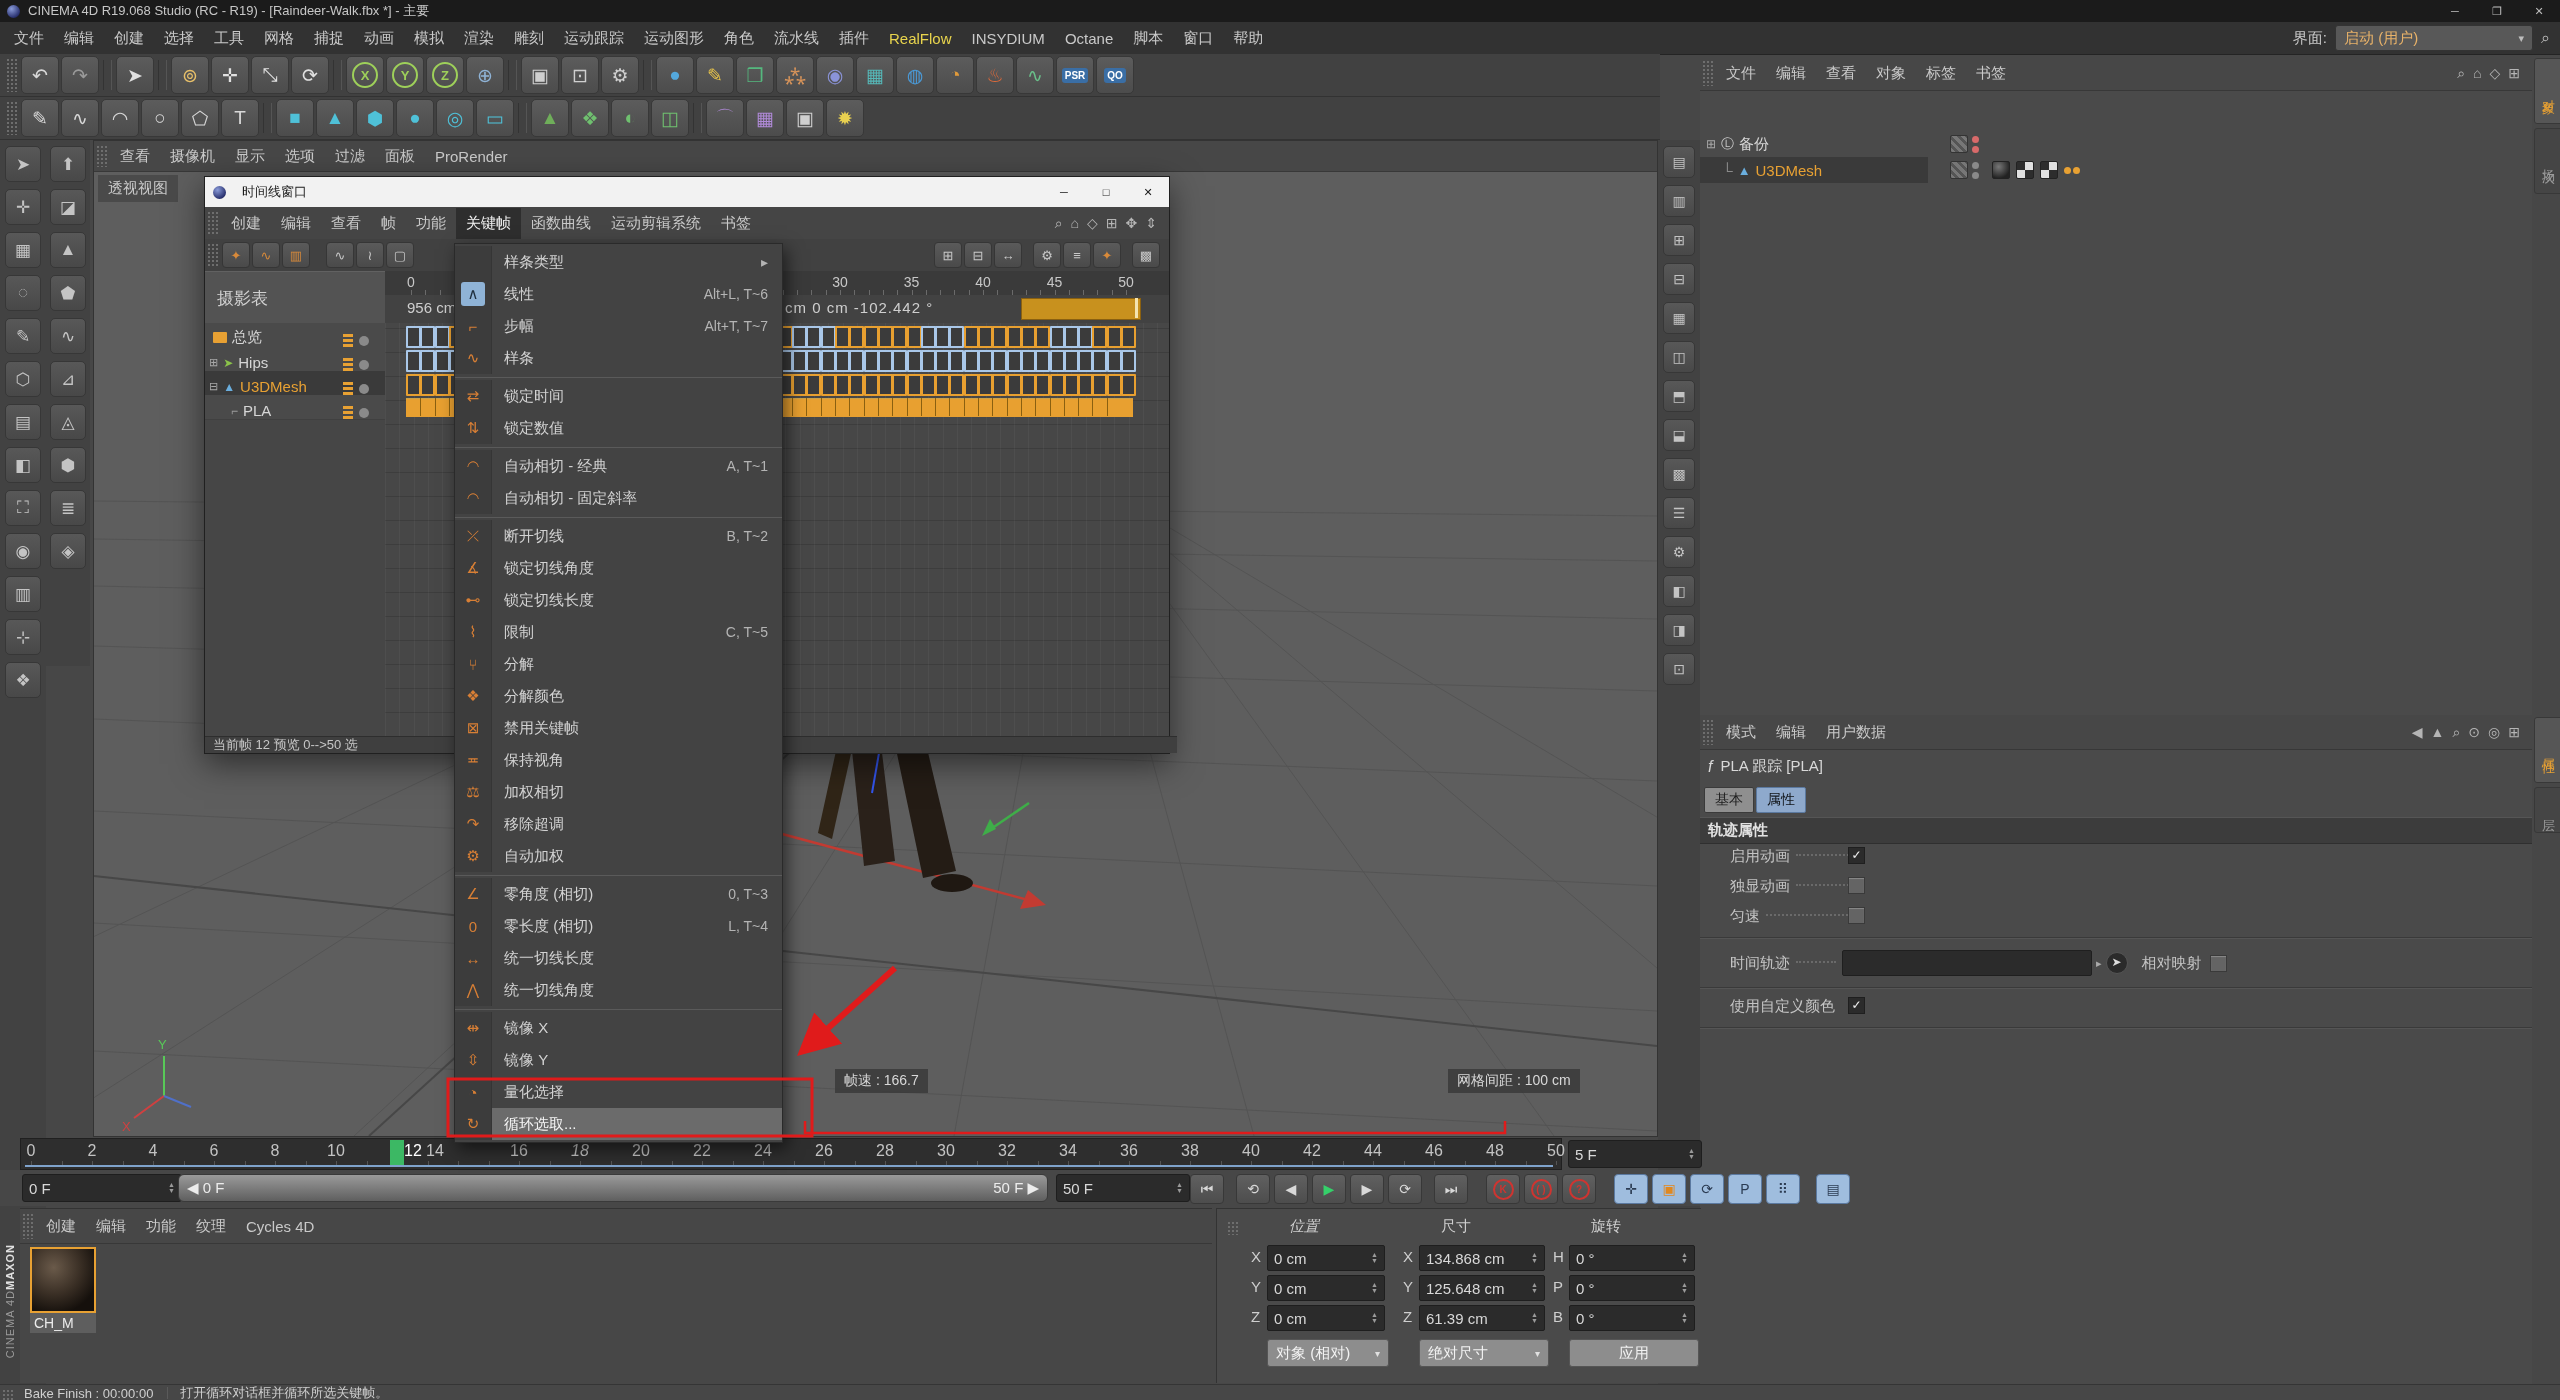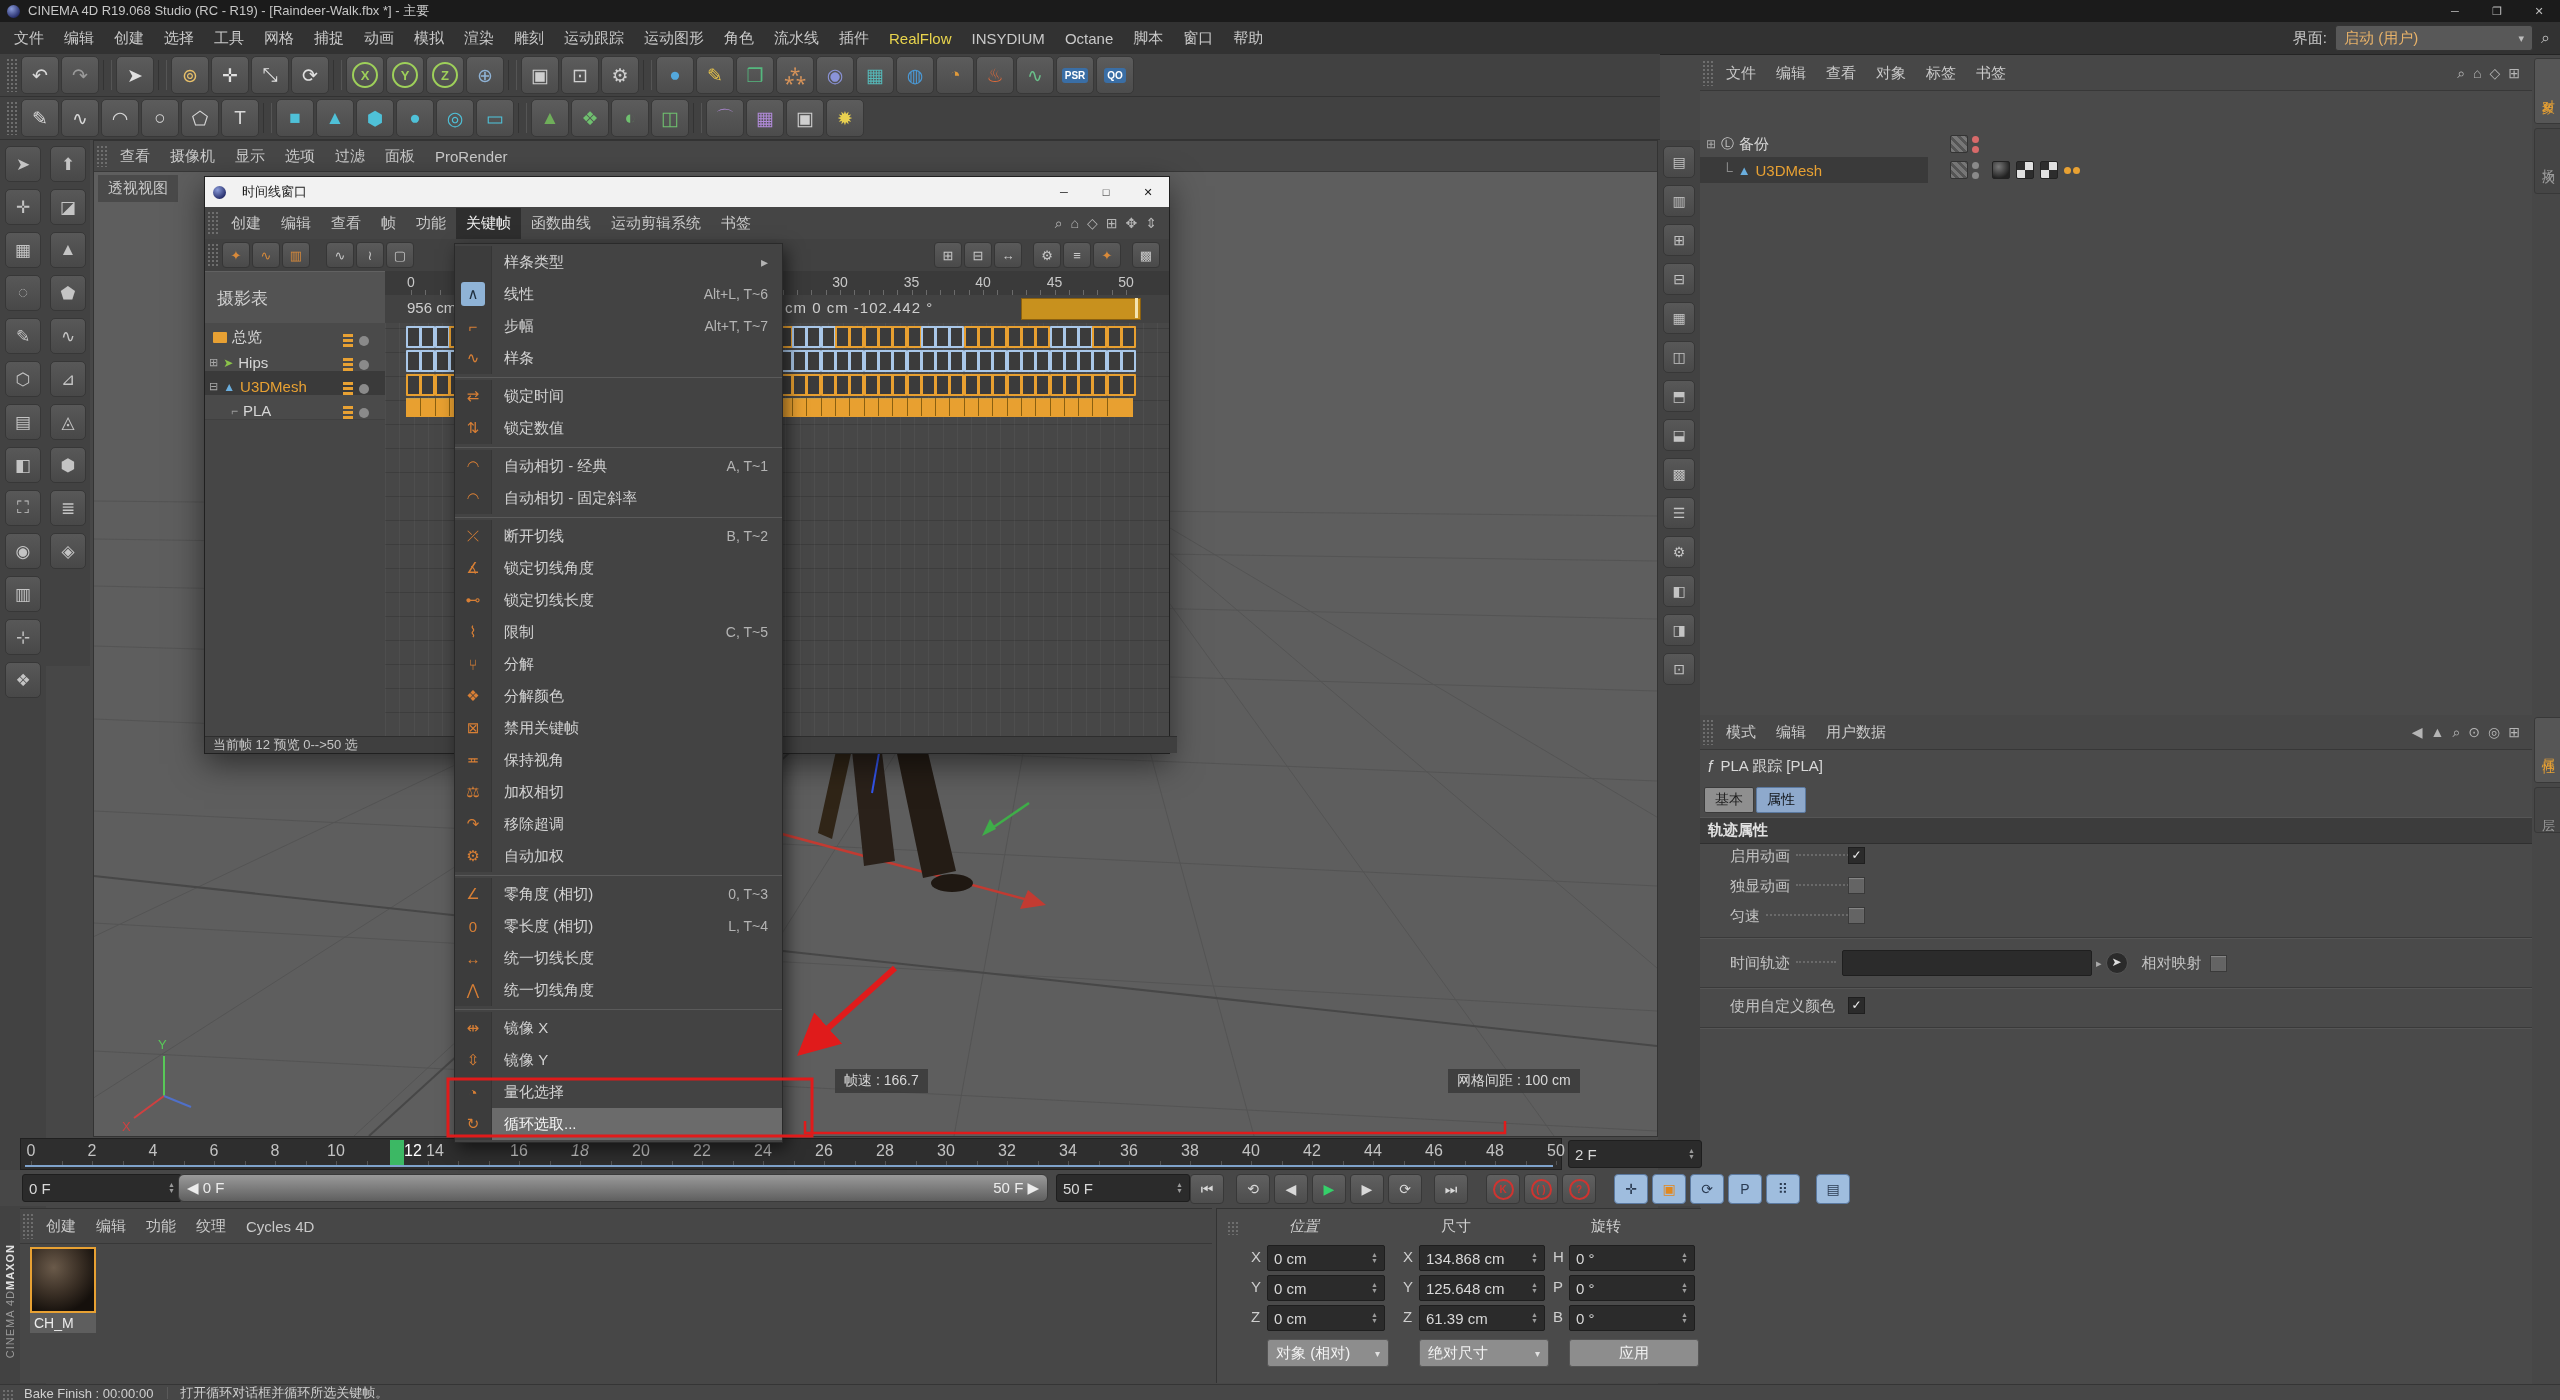--- a/index.html
+++ b/index.html
@@ -1206,21 +1206,21 @@
       <div style="position: absolute; left: 1413px; top: 22px; width: 1px; height: 4px; background: rgb(85, 85, 85);"></div>
       <div style="position: absolute; left: 1443.5px; top: 22px; width: 1px; height: 4px; background: rgb(85, 85, 85);"></div>
       <div style="position: absolute; left: 1474px; top: 22px; width: 1px; height: 4px; background: rgb(85, 85, 85);"></div>
       <div style="position: absolute; left: 1504.5px; top: 22px; width: 1px; height: 4px; background: rgb(85, 85, 85);"></div>
       <div style="position: absolute; left: 1535px; top: 22px; width: 1px; height: 4px; background: rgb(85, 85, 85);"></div>
       <div style="position: absolute; left: 369px; top: 1px; width: 14px; height: 26px; background: rgb(60, 184, 100);"></div>
       <div class="rnum" style="left: 392px; color: rgb(255, 255, 255);">12</div>
       <div style="position: absolute; left: 4px; top: 26px; width: 1528px; height: 2px; background: rgb(127, 163, 204);"></div>
     </div>
   <div class="abs spinbox" style="left:1568px;top:1140px;width:120px">
-    <span>2 F</span>
+    <span>5 F</span>
     <span class="spin">
         <span>▲</span>
         <span>▼</span>
       </span>
   </div>
 
   <div class="abs" id="playbar">
     <div class="abs spinbox" style="left:22px;top:4px;width:146px">
       <span>0 F</span>
       <span class="spin">

